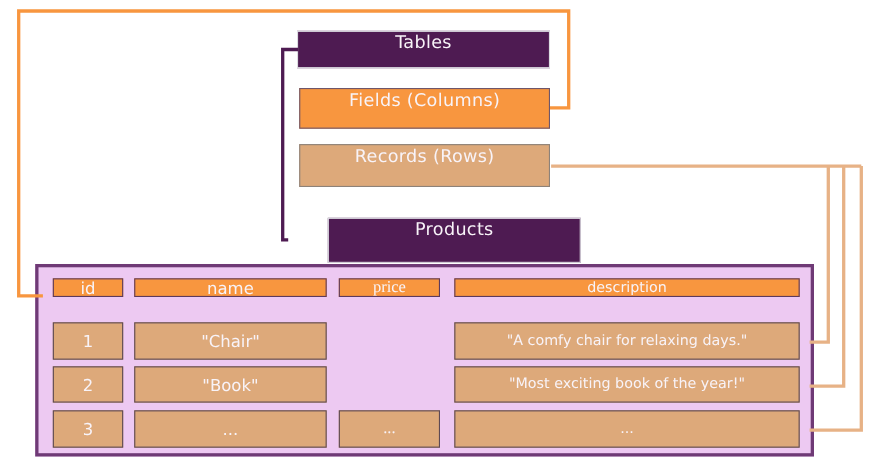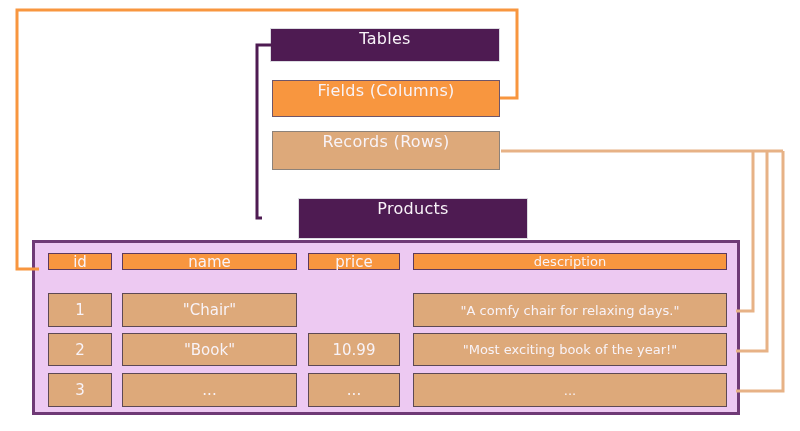--- a/index.html
+++ b/index.html
@@ -39,21 +39,21 @@
   }
   .cell{
     position:absolute;box-sizing:border-box;
     display:flex;align-items:center;justify-content:center;
     color:var(--text_light);font-size:15px;white-space:nowrap;
   }
   .hcell{background:var(--box_orange);border:1px solid #5d3a5d;}
   .bcell{background:var(--box_tan);border:1px solid #5d4954;}
   .c-id{left:13px;width:64px;}
   .c-name{left:87px;width:175px;}
-  .c-price{left:273px;width:92px;}
+  .c-price{left:273px;width:92px;font-family:Liberation Serif, serif;}
   .c-desc{left:378px;width:314px;font-size:13px;}
   .r-h{top:10px;height:17px;text-align:right;}
   .r-1{top:50px;height:34px;}
   .r-2{top:90px;height:33px;}
   .r-3{top:130px;height:34px;}
 </style>
 </head>
 <body>
 
 <div class="stage">
@@ -97,21 +97,20 @@
     <div class="cell hcell c-name r-h">name</div>
     <div class="cell hcell c-price r-h">price</div>
     <div class="cell hcell c-desc r-h">description</div>
 
     <div class="cell bcell c-id r-1">1</div>
     <div class="cell bcell c-name r-1">"Chair"</div>
     <div class="cell bcell c-desc r-1">"A comfy chair for relaxing days."</div>
 
     <div class="cell bcell c-id r-2">2</div>
     <div class="cell bcell c-name r-2">"Book"</div>
-    <div class="cell bcell c-price r-2">10.99</div>
     <div class="cell bcell c-desc r-2">"Most exciting book of the year!"</div>
 
     <div class="cell bcell c-id r-3">3</div>
     <div class="cell bcell c-name r-3">...</div>
     <div class="cell bcell c-price r-3">...</div>
     <div class="cell bcell c-desc r-3">...</div>
   </div>
 
 </div>
 

